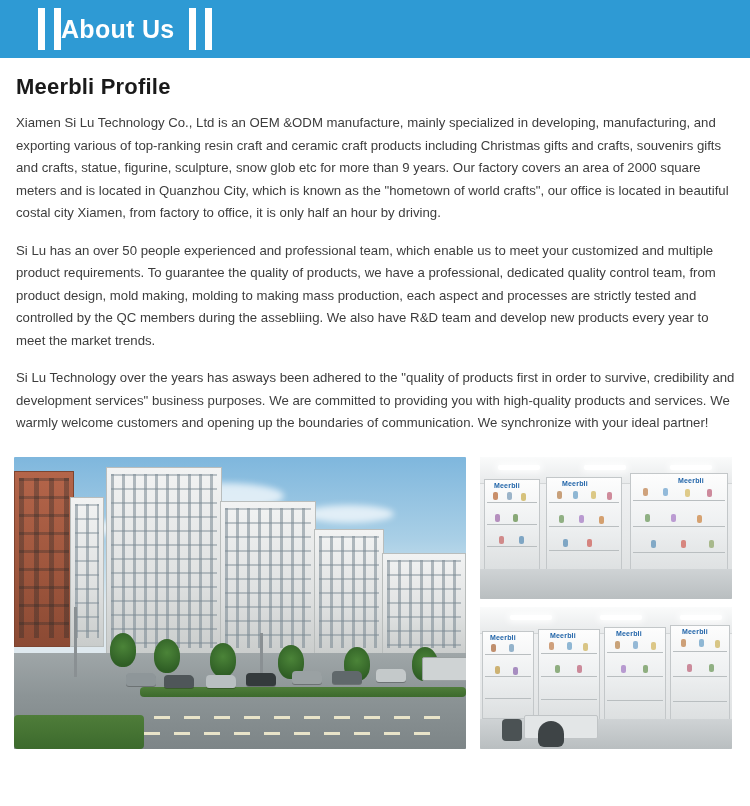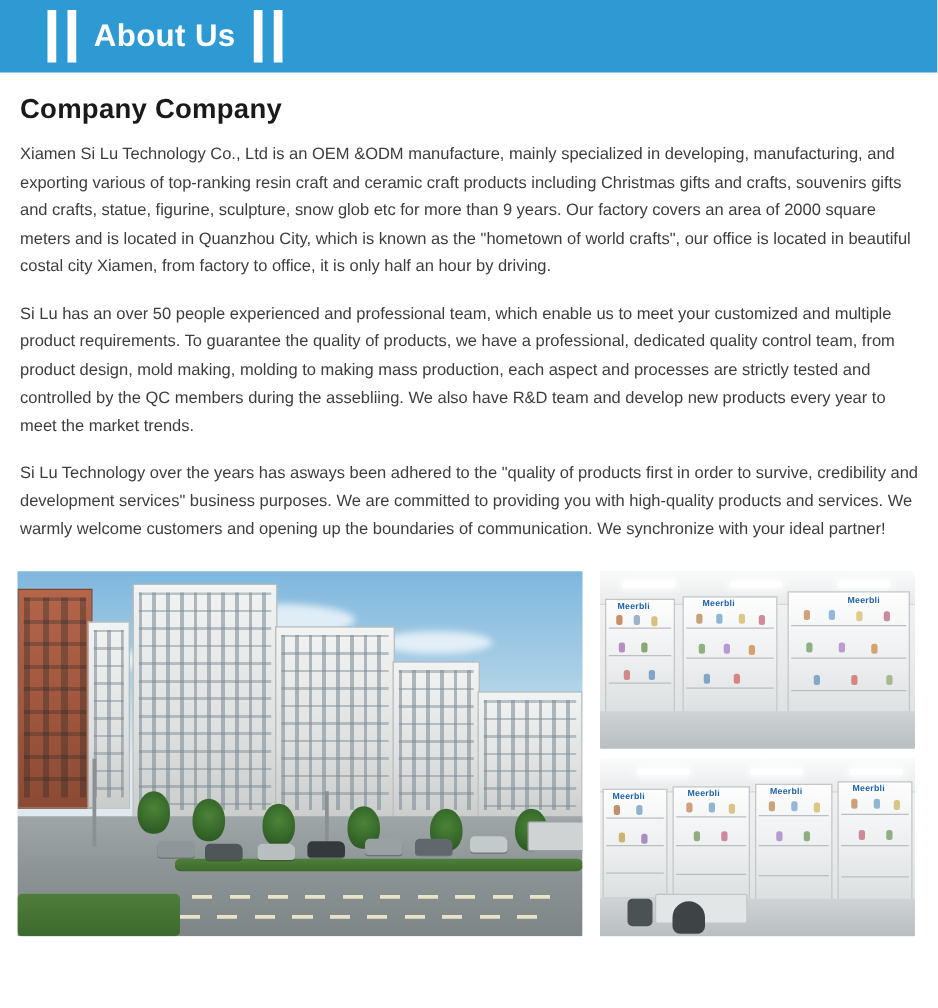--- a/index.html
+++ b/index.html
@@ -36,21 +36,21 @@
     flex: 0 0 auto;
   }
   .banner .tick.second {
     margin-left: 9px;
   }
   .banner .banner-title {
     color: #ffffff;
     font-size: 25px;
     font-weight: bold;
     letter-spacing: 0.3px;
-    margin: 0 14px 0 14px;
+    margin: 0 14px 0 0;
     white-space: nowrap;
   }
   .banner .tick.right-a {
     margin-left: 0;
   }
   .banner .tick.right-b {
     margin-left: 9px;
   }
 
   
@@ -250,21 +250,21 @@
 
   <div class="banner">
     <div class="tick"></div>
     <div class="tick second"></div>
     <div class="banner-title">About Us</div>
     <div class="tick right-a"></div>
     <div class="tick right-b"></div>
   </div>
 
   <div class="content">
-    <h2 class="profile-heading">Company Company</h2>
+    <h2 class="profile-heading">Meerbli Profile</h2>
     <p class="para">Xiamen Si Lu Technology Co., Ltd is an OEM &amp;ODM manufacture, mainly specialized in developing, manufacturing, and exporting various of top-ranking resin craft and ceramic craft products including Christmas gifts and crafts, souvenirs gifts and crafts, statue, figurine, sculpture, snow glob etc for more than 9 years. Our factory covers an area of 2000 square meters and is located in Quanzhou City, which is known as the "hometown of world crafts", our office is located in beautiful costal city Xiamen, from factory to office, it is only half an hour by driving.</p>
     <p class="para">Si Lu has an over 50 people experienced and professional team, which enable us to meet your customized and multiple product requirements. To guarantee the quality of products, we have a professional, dedicated quality control team, from product design, mold making, molding to making mass production, each aspect and processes are strictly tested and controlled by the QC members during the assebliing. We also have R&amp;D team and develop new products every year to meet the market trends.</p>
     <p class="para">Si Lu Technology over the years has asways been adhered to the "quality of products first in order to survive, credibility and development services" business purposes. We are committed to providing you with high-quality products and services. We warmly welcome customers and opening up the boundaries of communication. We synchronize with your ideal partner!</p>
   </div>
 
   <div class="gallery">
 
     <div class="gallery-left photo-factory">
       <div class="ph-sky-cloud" style="left:150px; top:26px; width:120px; height:26px;"></div>
       <div class="ph-sky-cloud" style="left:290px; top:48px; width:90px; height:18px;"></div>

